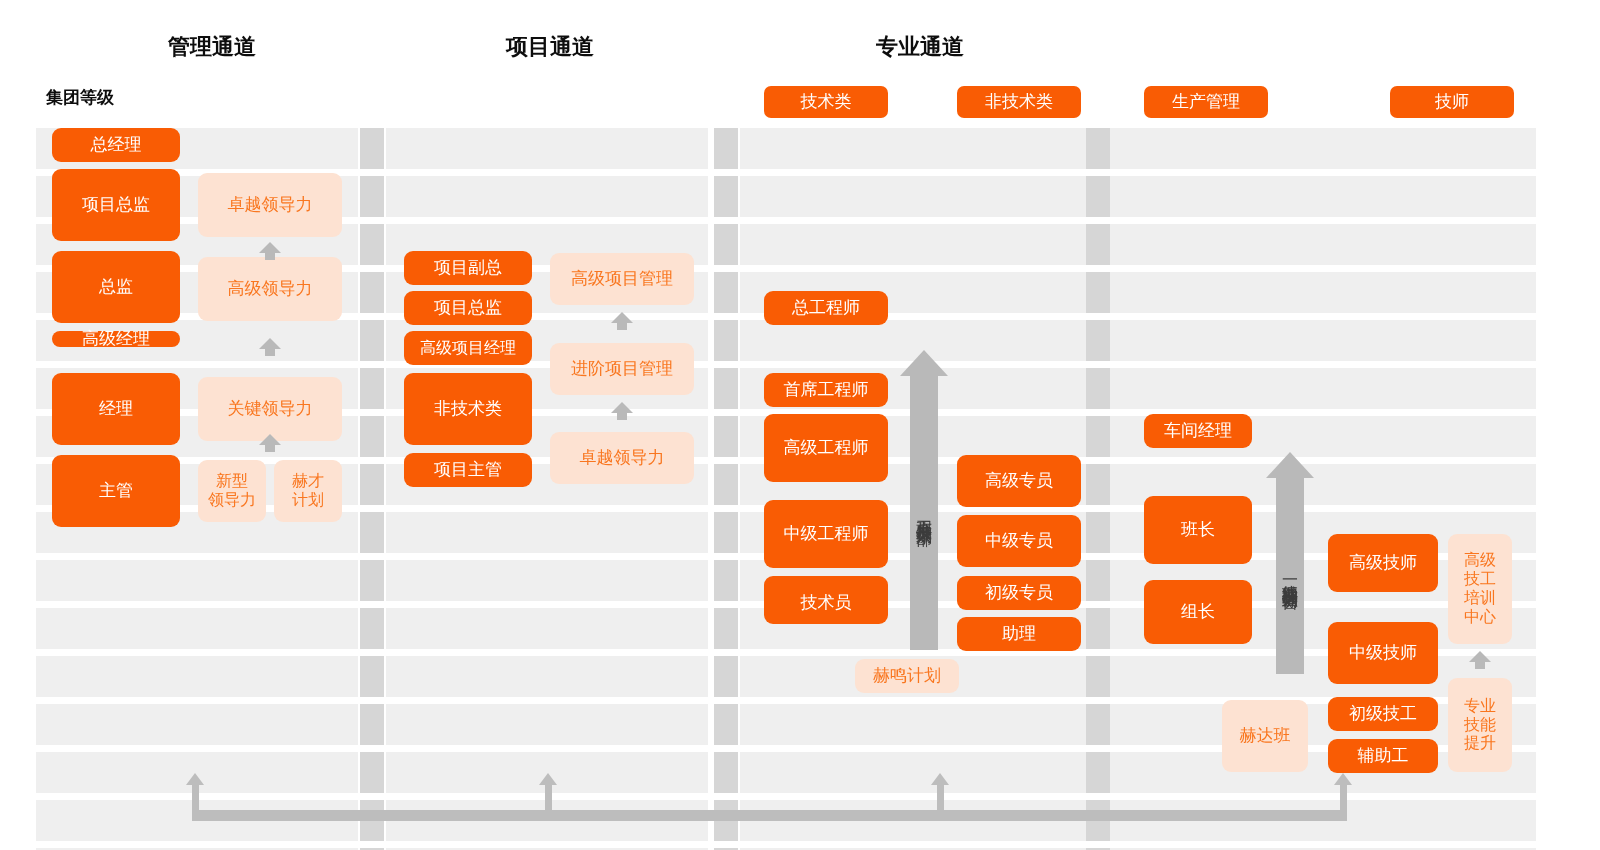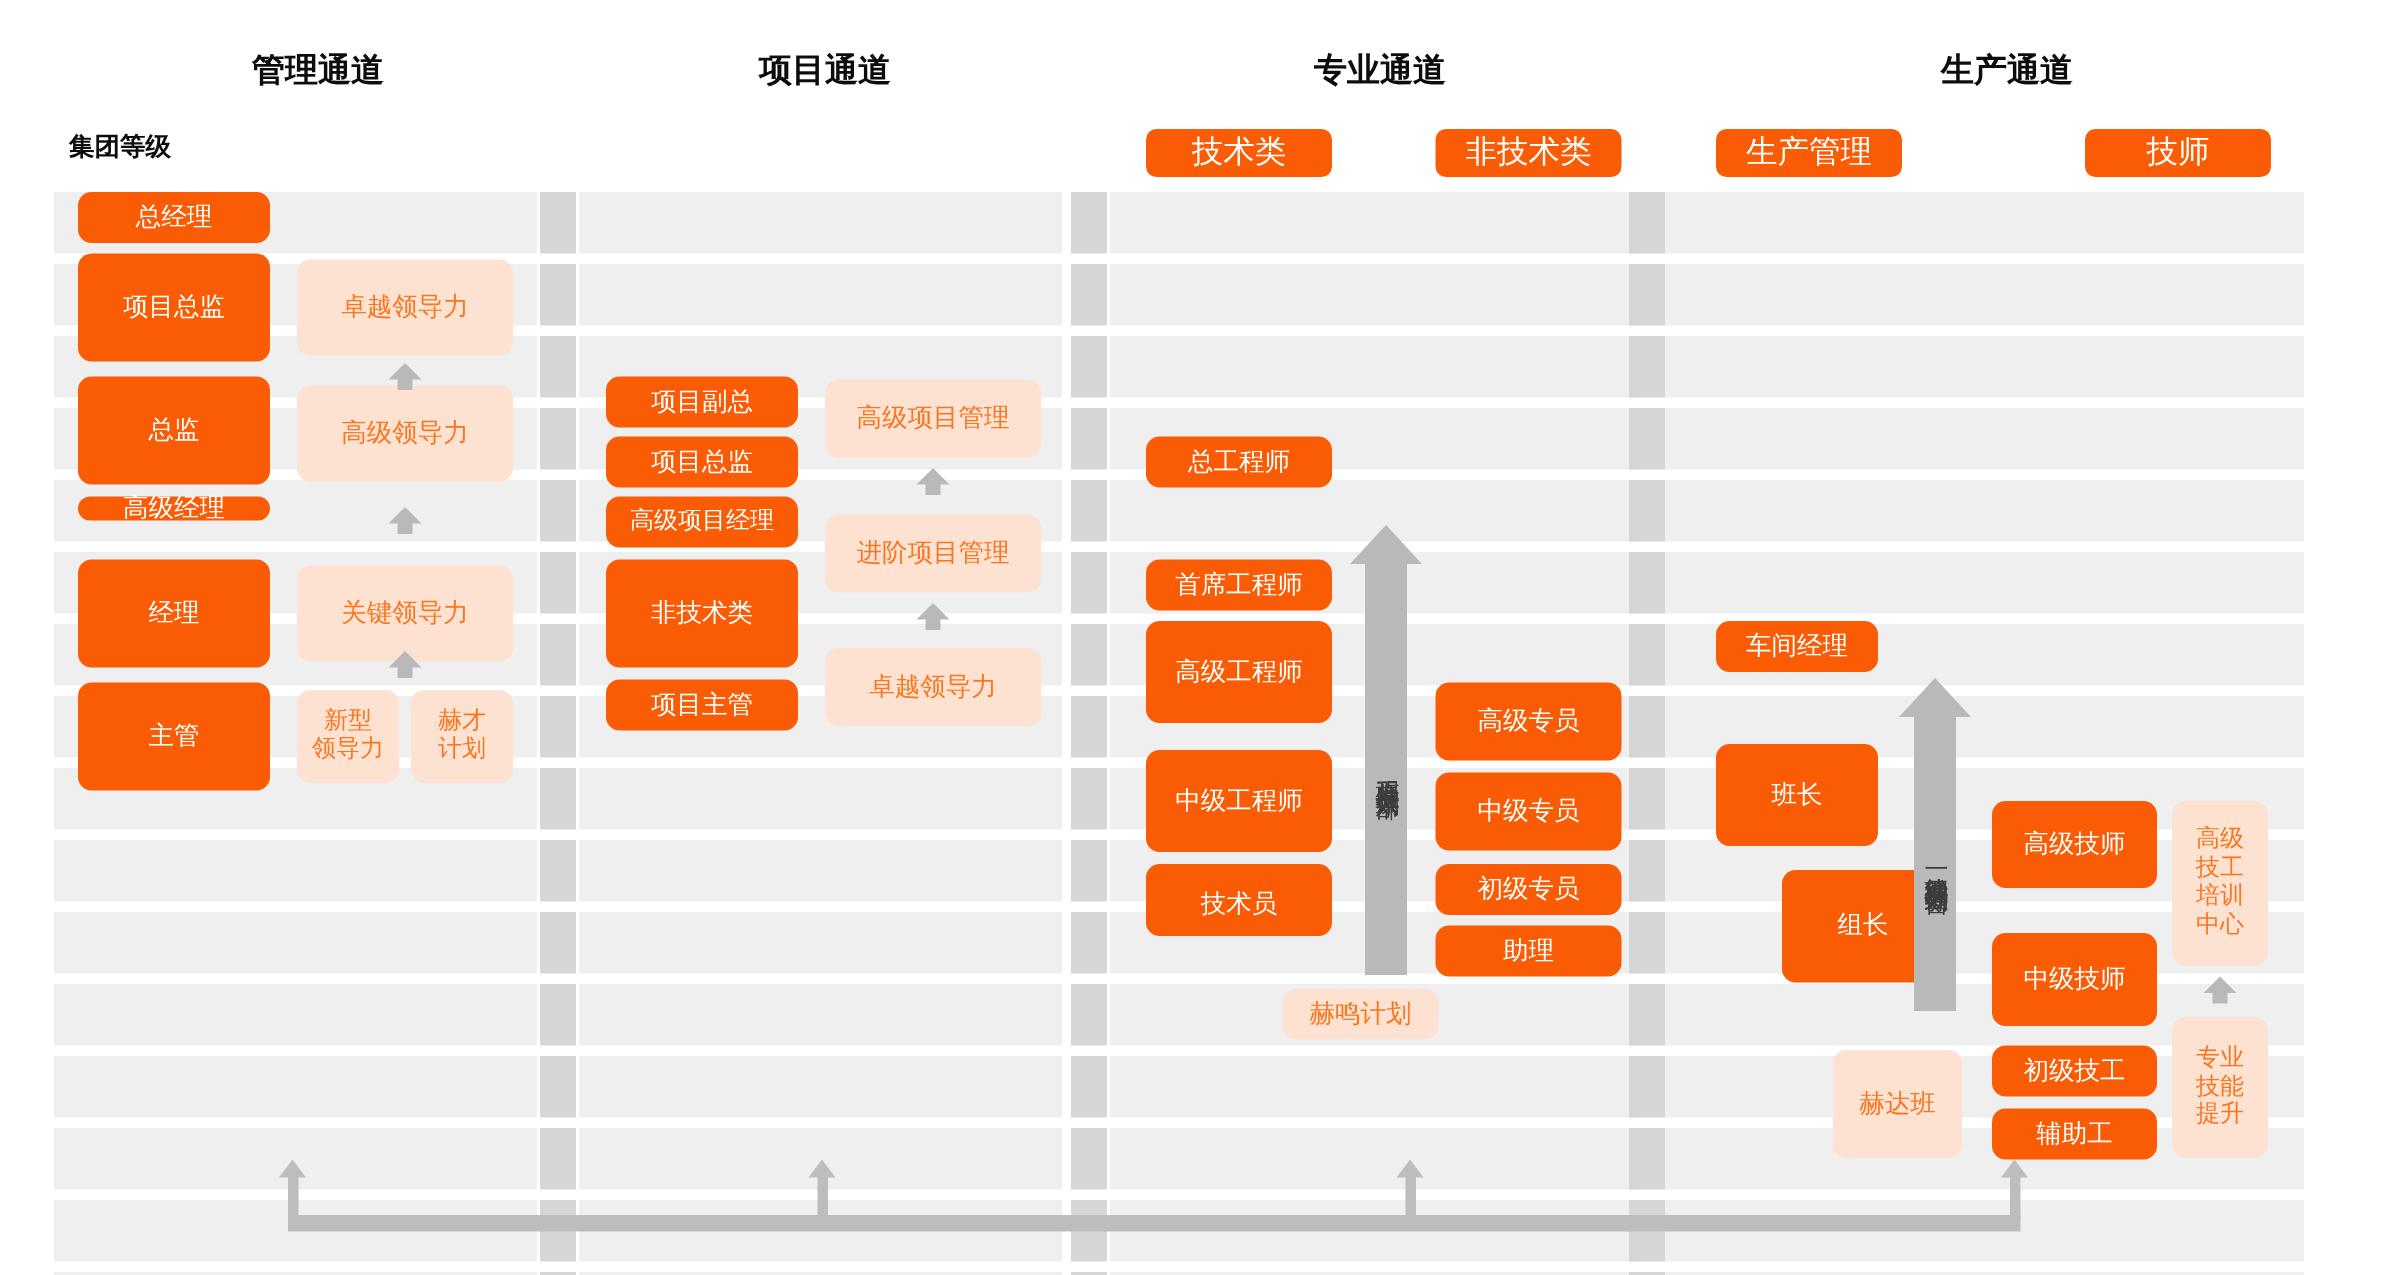--- a/index.html
+++ b/index.html
@@ -62,21 +62,21 @@
     font-size:17px;
   }
   .box.soft{
     background:#fde2d2;
     color:#f9761f;
     font-size:17px;
   }
   .box.badge{
     background:#f95c04;
     color:#ffffff;
-    font-size:21px;
+    font-size:17px;
     border-radius:7px;
   }
   .box.small{font-size:16px;}
 
   
   .vArrow{position:absolute;}
   .vArrow .shaft{
     position:absolute;
     background:#b9b9b9;
     left:50%;
@@ -130,21 +130,20 @@
   }
 </style>
 </head>
 <body>
 
 <div id="stage">
 
   <div class="chan-title" style="left:112px;top:32px;width:200px;">管理通道</div>
   <div class="chan-title" style="left:450px;top:32px;width:200px;">项目通道</div>
   <div class="chan-title" style="left:820px;top:32px;width:200px;">专业通道</div>
-  <div class="chan-title" style="left:1238px;top:32px;width:200px;">生产通道</div>
 
   <div class="group-label">集团等级</div>
 
   <div class="box badge" style="left:764px;top:86px;width:124px;height:32px;">技术类</div>
   <div class="box badge" style="left:957px;top:86px;width:124px;height:32px;">非技术类</div>
   <div class="box badge" style="left:1144px;top:86px;width:124px;height:32px;">生产管理</div>
   <div class="box badge" style="left:1390px;top:86px;width:124px;height:32px;">技师</div>
 
   <div id="bands">
       <div class="band" style="left: 36px; top: 128px; width: 322px;"></div>
@@ -324,21 +323,21 @@
 
   <div class="vArrow" style="left:896px;top:350px;width:56px;height:300px;">
     <div class="head"></div>
     <div class="shaft" style="top:26px;width:28px;height:274px;">
       <span class="vtext">工程师发展计划俱乐部</span>
     </div>
   </div>
 
   <div class="box solid" style="left:1144px;top:414px;width:108px;height:34px;">车间经理</div>
   <div class="box solid" style="left:1144px;top:496px;width:108px;height:68px;">班长</div>
-  <div class="box solid" style="left:1188px;top:580px;width:108px;height:75px;">组长</div>
+  <div class="box solid" style="left:1144px;top:580px;width:108px;height:64px;">组长</div>
 
   <div class="box solid" style="left:1328px;top:534px;width:110px;height:58px;">高级技师</div>
   <div class="box solid" style="left:1328px;top:622px;width:110px;height:62px;">中级技师</div>
   <div class="box solid" style="left:1328px;top:697px;width:110px;height:34px;">初级技工</div>
   <div class="box solid" style="left:1328px;top:739px;width:110px;height:34px;">辅助工</div>
 
   <div class="box soft" style="left:1222px;top:700px;width:86px;height:72px;">赫达班</div>
   <div class="box soft small" style="left:1448px;top:534px;width:64px;height:110px;">高级
 技工
 培训

